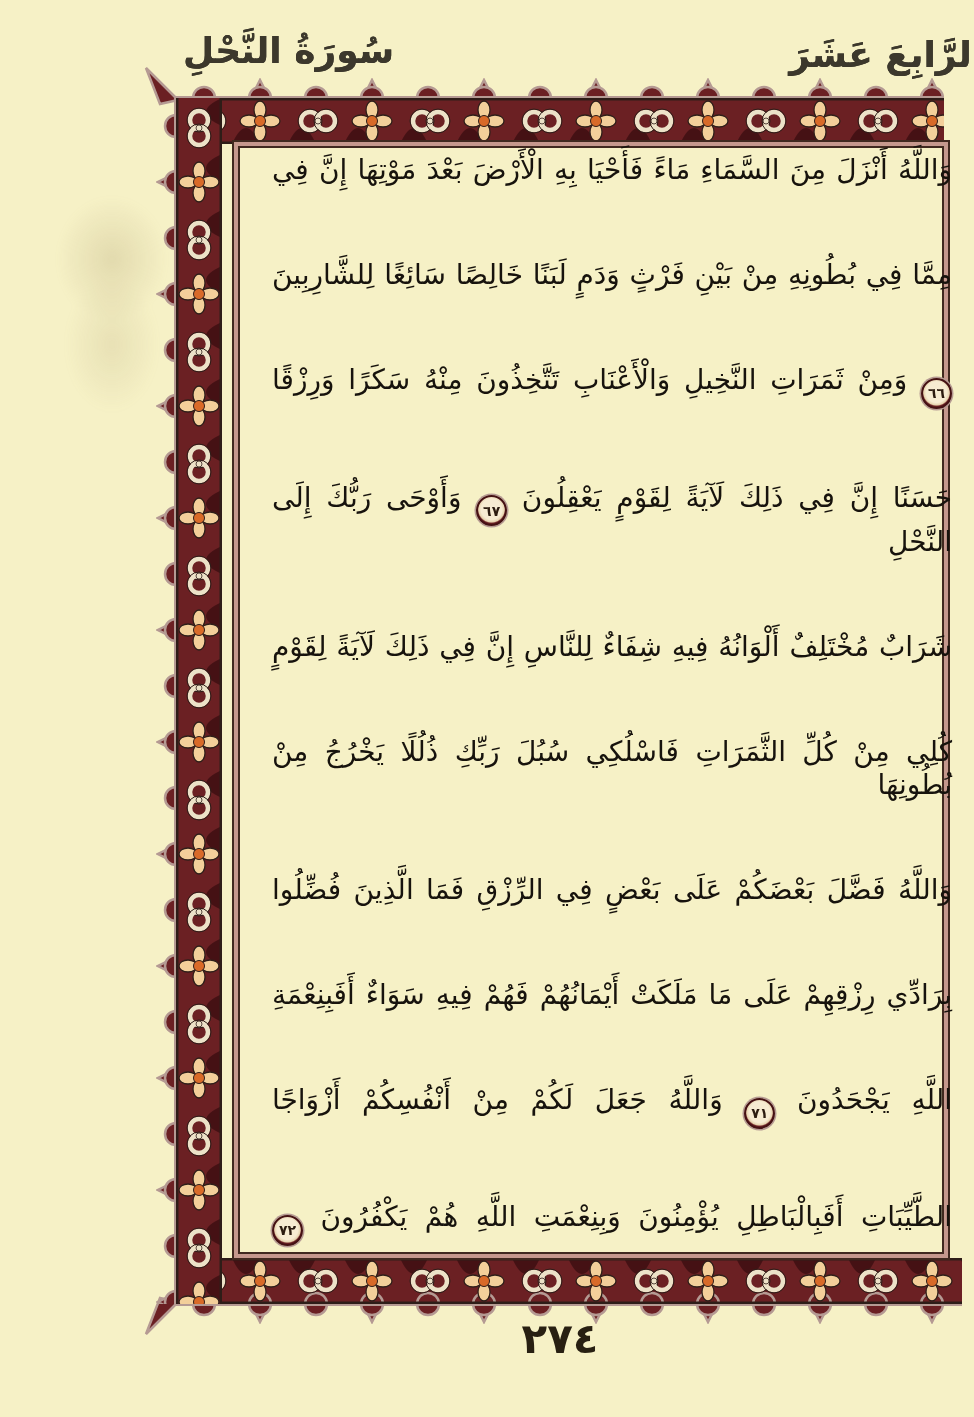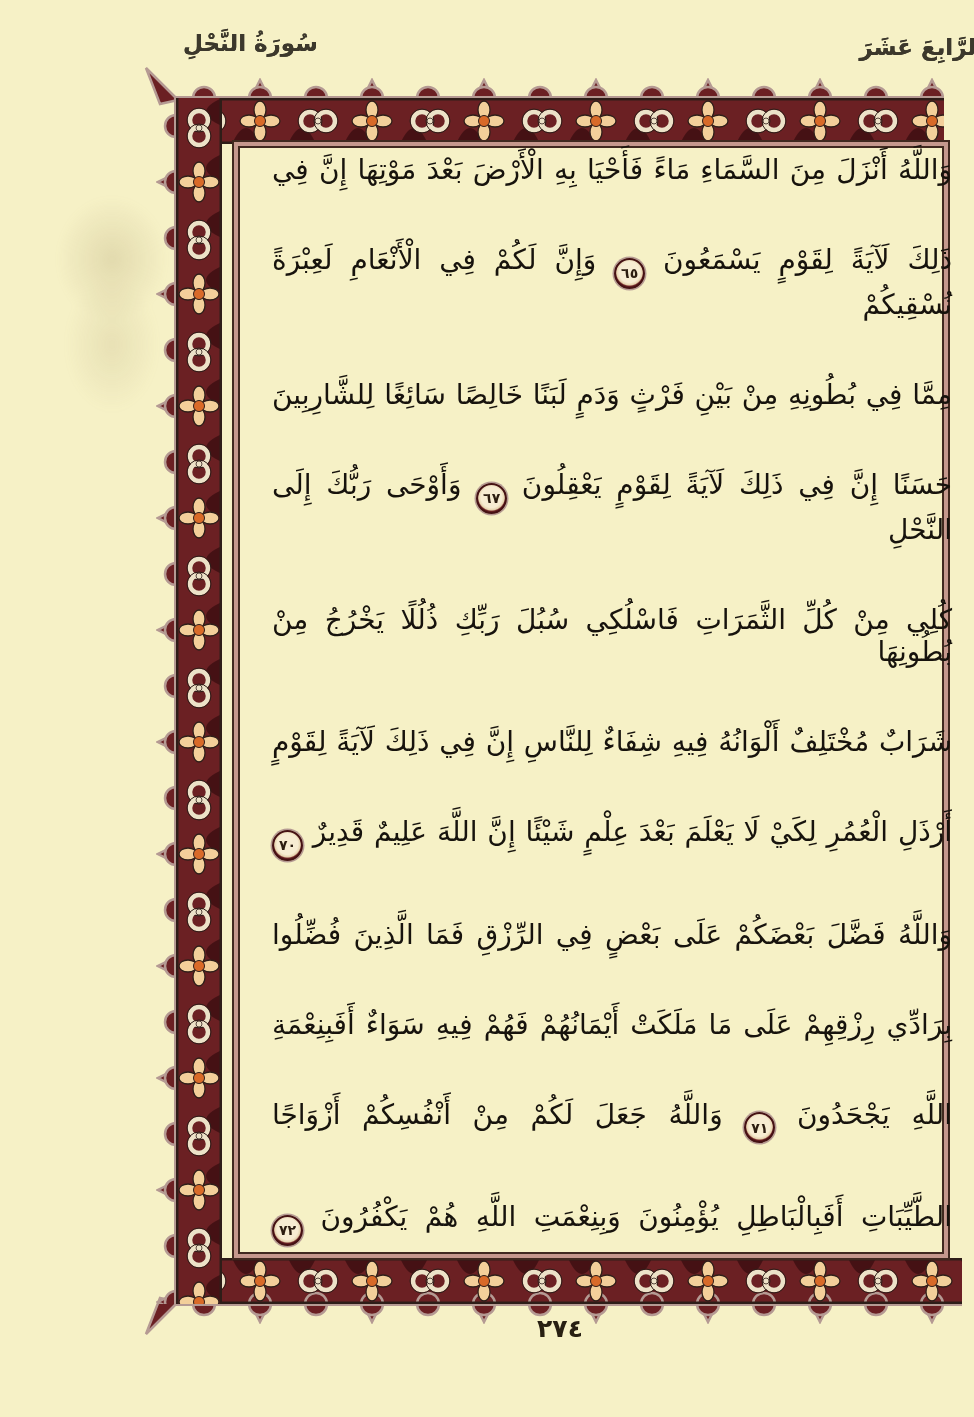--- a/index.html
+++ b/index.html
@@ -14,21 +14,21 @@
   
   .watermark{
     position:absolute;left:42px;top:195px;width:140px;height:230px;
     background:
       radial-gradient(ellipse 55% 38% at 50% 28%, rgba(148,128,78,.20), rgba(148,128,78,0) 72%),
       radial-gradient(ellipse 48% 42% at 50% 65%, rgba(148,128,78,.14), rgba(148,128,78,0) 70%);
     filter:blur(3px);
   }
   .hdr{
     position:absolute;top:30px;
-    font-size:23px;color:#3c382c;font-weight:600;
+    font-size:36px;color:#3c382c;font-weight:600;
     text-shadow:0 0 .5px #3c382c;
     white-space:nowrap;
   }
   .hdr-left{left:183px;}
   .hdr-right{right:-10px;top:34px;}
   svg.frame{position:absolute;left:0;top:0;}
   
   .p-bg{fill:var(--maroon,#6b2023);}
   .p-line{fill:var(--outline,#2e1d18);}
   .p-ring{fill:none;stroke:var(--interlace,#ece2c8);stroke-width:4.5;}
@@ -64,21 +64,21 @@
     width:31px;height:31px;border-radius:50%;
     background:radial-gradient(circle at 50% 45%, #f7ecd2 52%, #e6d3ae 64%, var(--maroon,#6b2023) 70%, var(--maroon_dark,#451114) 100%);
     border:2px solid var(--maroon_dark,#451114);
     box-shadow:0 0 0 1.5px var(--mauve,#b59a93);
     font-size:14px;font-weight:700;color:#2c1c10;
     vertical-align:-9px;
     box-sizing:border-box;
   }
   .page-number{
     position:absolute;left:176px;top:1314px;width:768px;
-    text-align:center;font-size:25px;font-weight:700;color:#282012;
+    text-align:center;font-size:42px;font-weight:700;color:#282012;
     letter-spacing:2px;
   }
 </style>
 </head>
 <body>
 
 <div class="page">
 
   <div class="watermark"></div>
 
@@ -161,26 +161,25 @@
 
     <rect x="176" y="78" width="768" height="66" fill="url(#bandTop)"></rect>
     <rect x="176" y="1258" width="786" height="66" fill="url(#bandBottom)"></rect>
     <rect x="156" y="98" width="66" height="1206" fill="url(#bandLeft)"></rect>
   </svg>
 
   <div class="inner-frame"></div>
 
   <div class="text-area" id="mushaf-lines">
       <div class="mushaf-line"><span>وَاللَّهُ أَنْزَلَ مِنَ السَّمَاءِ مَاءً فَأَحْيَا بِهِ الْأَرْضَ بَعْدَ مَوْتِهَا إِنَّ فِي</span></div>
-      <div class="mushaf-line"><span>ذَلِكَ لَآيَةً لِقَوْمٍ يَسْمَعُونَ</span> <span class="ayah-medallion">٦٥</span> <span>وَإِنَّ لَكُمْ فِي الْأَنْعَامِ لَعِبْرَةً نُسْقِيكُمْ</span></div>
       <div class="mushaf-line"><span>مِمَّا فِي بُطُونِهِ مِنْ بَيْنِ فَرْثٍ وَدَمٍ لَبَنًا خَالِصًا سَائِغًا لِلشَّارِبِينَ</span></div>
+      <div class="mushaf-line"><span class="ayah-medallion">٦٦</span> <span>وَمِنْ ثَمَرَاتِ النَّخِيلِ وَالْأَعْنَابِ تَتَّخِذُونَ مِنْهُ سَكَرًا وَرِزْقًا</span></div>
       <div class="mushaf-line"><span>حَسَنًا إِنَّ فِي ذَلِكَ لَآيَةً لِقَوْمٍ يَعْقِلُونَ</span> <span class="ayah-medallion">٦٧</span> <span>وَأَوْحَى رَبُّكَ إِلَى النَّحْلِ</span></div>
+      <div class="mushaf-line"><span>شَرَابٌ مُخْتَلِفٌ أَلْوَانُهُ فِيهِ شِفَاءٌ لِلنَّاسِ إِنَّ فِي ذَلِكَ لَآيَةً لِقَوْمٍ</span></div>
       <div class="mushaf-line"><span>كُلِي مِنْ كُلِّ الثَّمَرَاتِ فَاسْلُكِي سُبُلَ رَبِّكِ ذُلُلًا يَخْرُجُ مِنْ بُطُونِهَا</span></div>
-      <div class="mushaf-line"><span>شَرَابٌ مُخْتَلِفٌ أَلْوَانُهُ فِيهِ شِفَاءٌ لِلنَّاسِ إِنَّ فِي ذَلِكَ لَآيَةً لِقَوْمٍ</span></div>
-      <div class="mushaf-line"><span>أَرْذَلِ الْعُمُرِ لِكَيْ لَا يَعْلَمَ بَعْدَ عِلْمٍ شَيْئًا إِنَّ اللَّهَ عَلِيمٌ قَدِيرٌ</span> <span class="ayah-medallion">٧٠</span></div>
       <div class="mushaf-line"><span>وَاللَّهُ فَضَّلَ بَعْضَكُمْ عَلَى بَعْضٍ فِي الرِّزْقِ فَمَا الَّذِينَ فُضِّلُوا</span></div>
       <div class="mushaf-line"><span>بِرَادِّي رِزْقِهِمْ عَلَى مَا مَلَكَتْ أَيْمَانُهُمْ فَهُمْ فِيهِ سَوَاءٌ أَفَبِنِعْمَةِ</span></div>
       <div class="mushaf-line"><span>اللَّهِ يَجْحَدُونَ</span> <span class="ayah-medallion">٧١</span> <span>وَاللَّهُ جَعَلَ لَكُمْ مِنْ أَنْفُسِكُمْ أَزْوَاجًا</span></div>
       <div class="mushaf-line"><span>الطَّيِّبَاتِ أَفَبِالْبَاطِلِ يُؤْمِنُونَ وَبِنِعْمَتِ اللَّهِ هُمْ يَكْفُرُونَ</span> <span class="ayah-medallion">٧٢</span></div>
     </div>
 
   <div class="page-number">٢٧٤</div>
 </div>
 
 </body></html>

